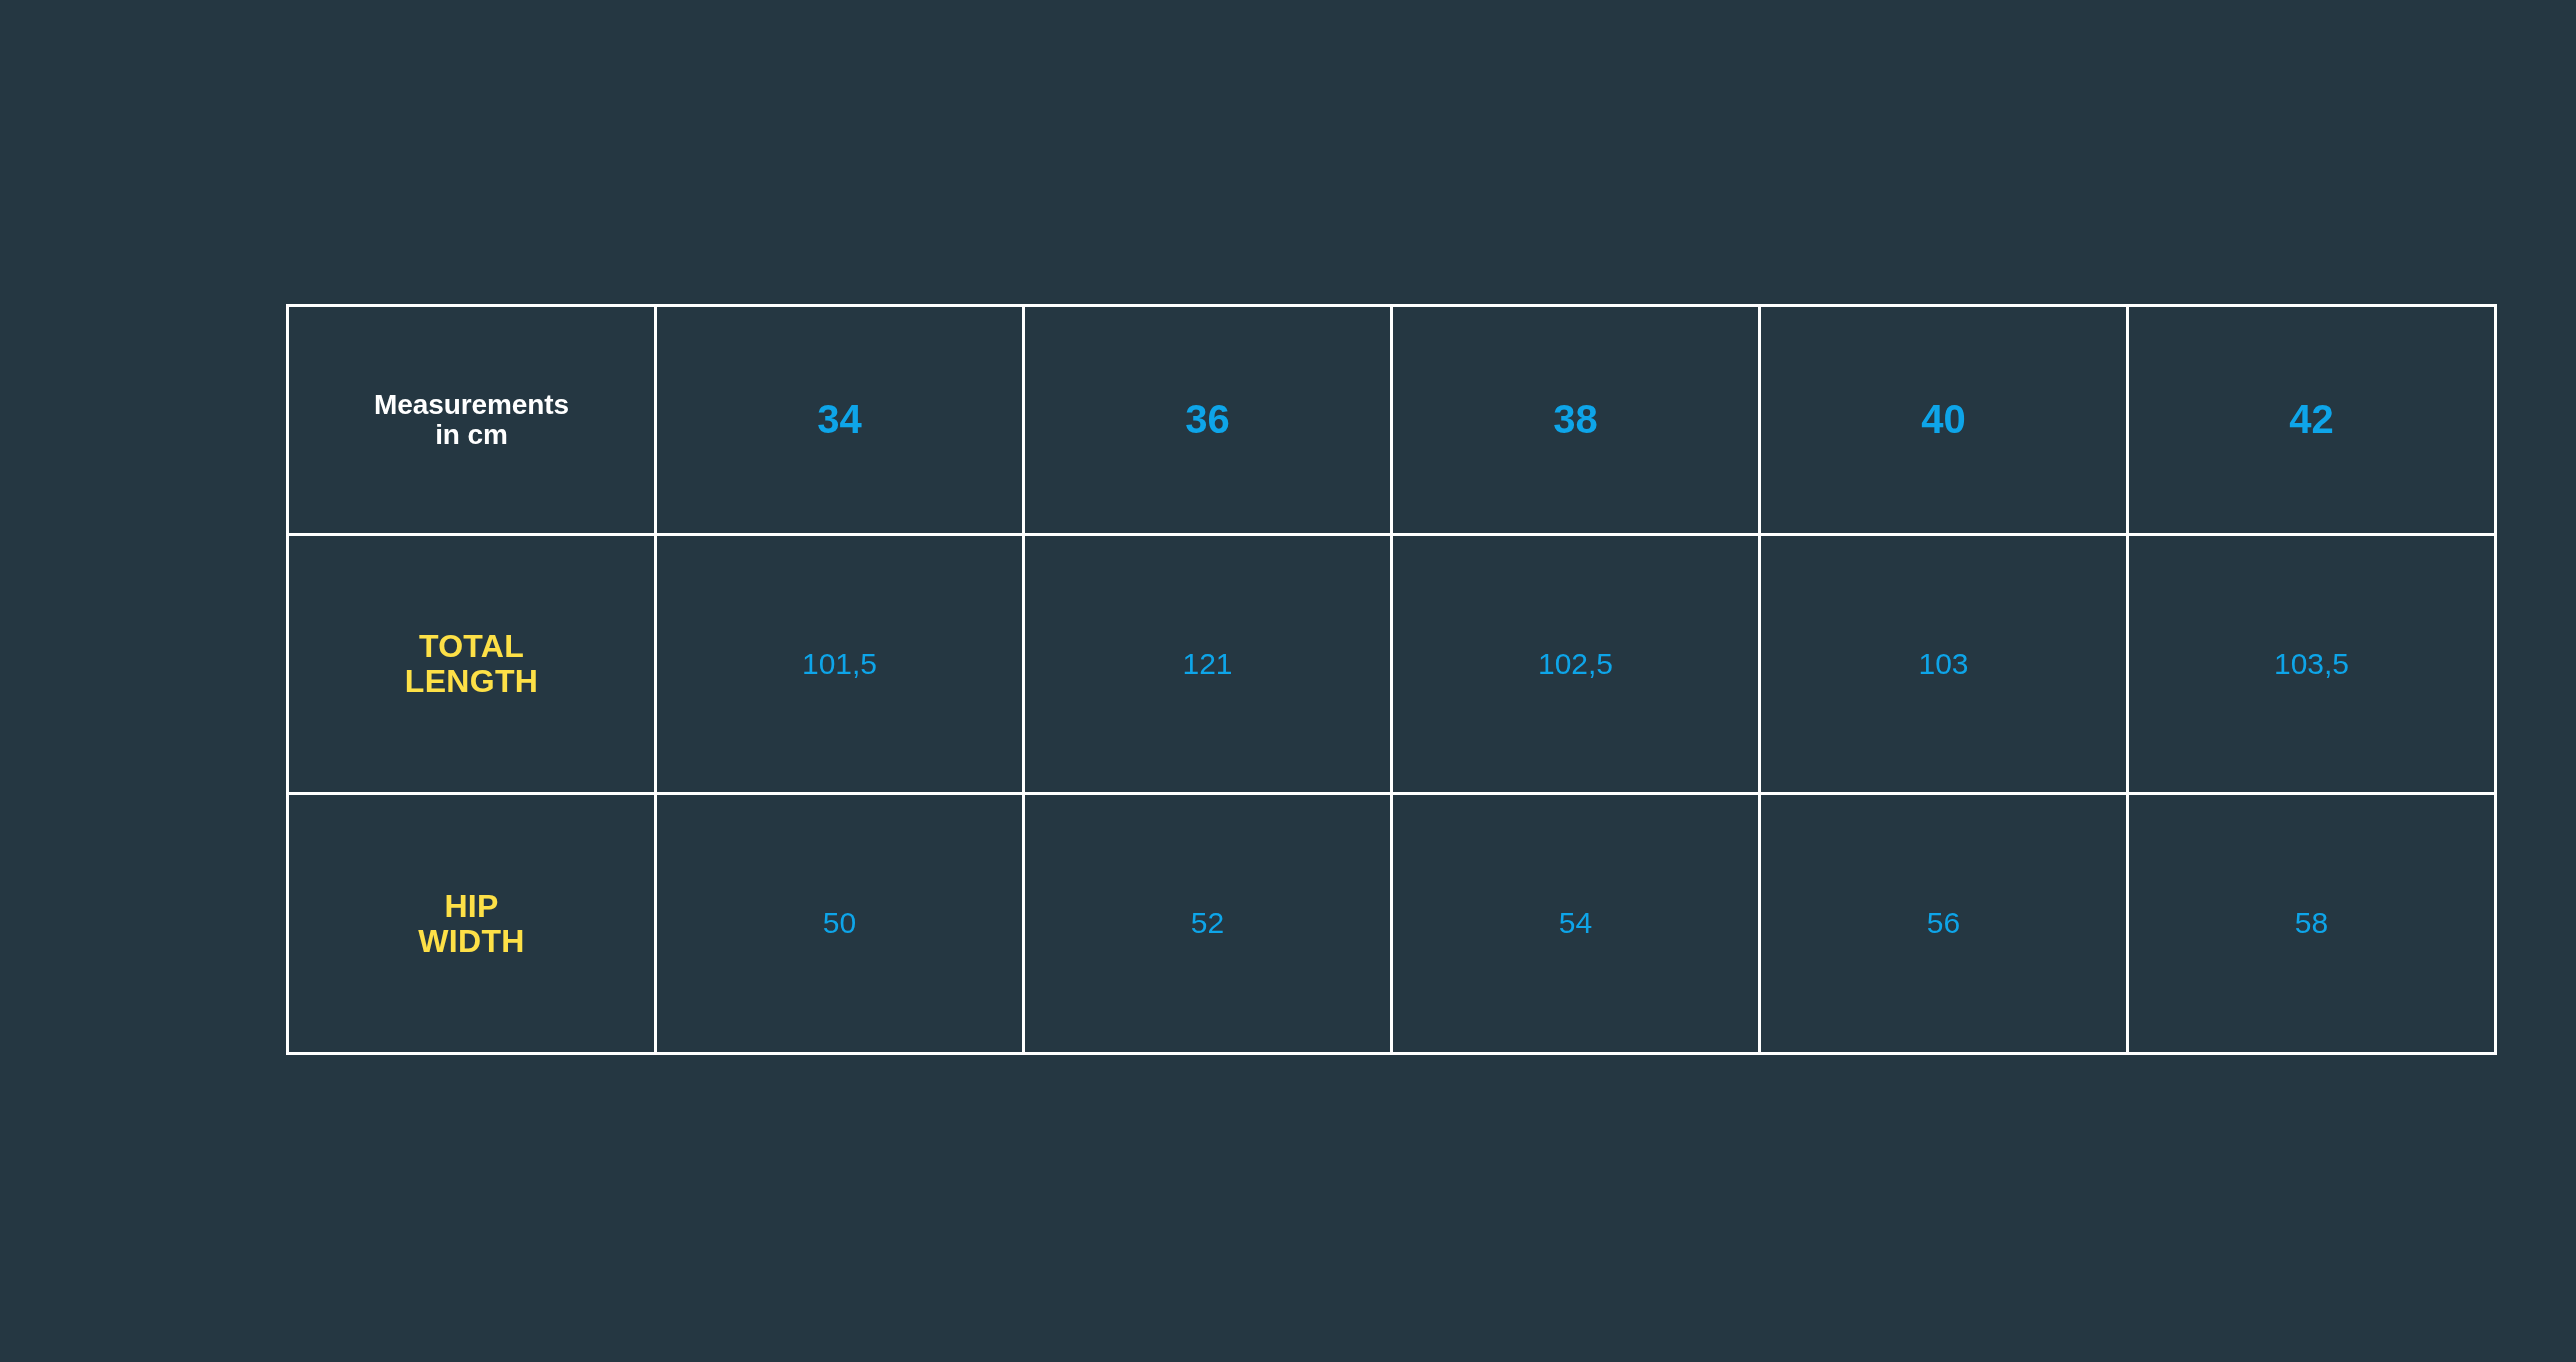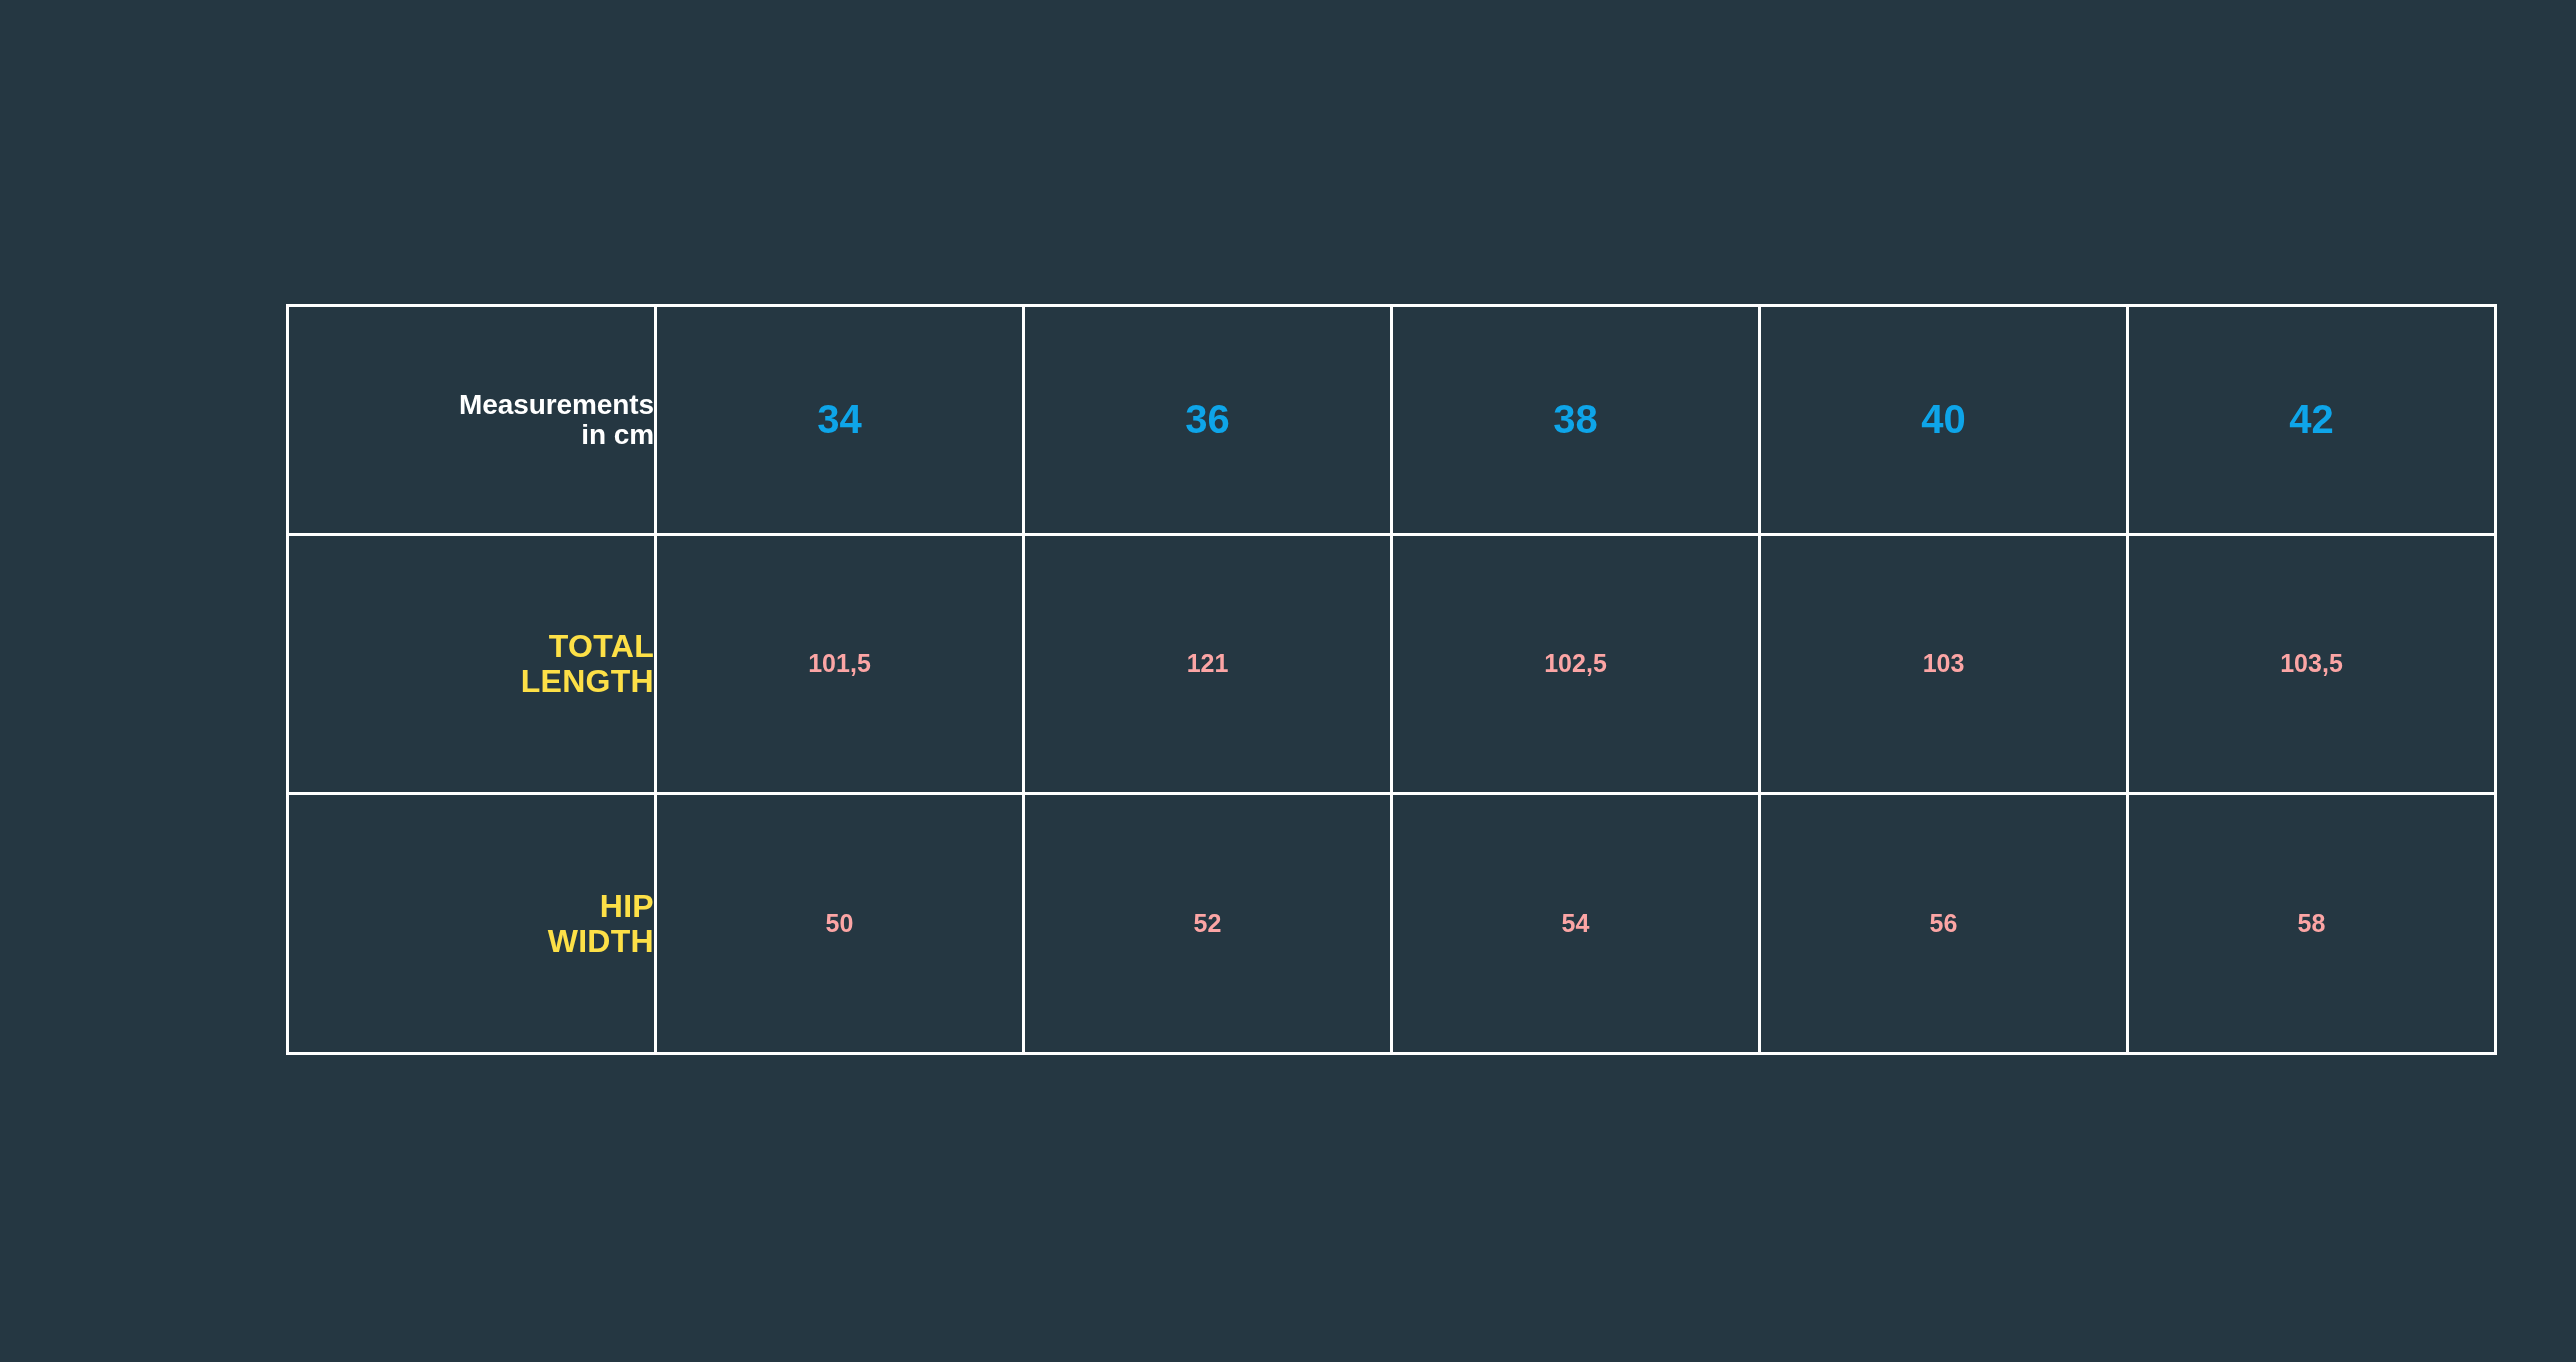--- a/index.html
+++ b/index.html
@@ -58,26 +58,26 @@
   .row-label {
     color: #fde047;
     font-size: 32px;
     font-weight: bold;
     text-transform: uppercase;
     letter-spacing: 0.3px;
   }
 
   
   .value-cell {
-    color: #fca5a5;
-    font-size: 25px;
-    font-weight: bold;
+    color: #0ea5e9;
+    font-size: 30px;
+    font-weight: normal;
   }
 
-  .line { display: block; text-align: right; }
+  .line { display: block; }
 </style>
 </head>
 <body>
 
 <div id="size-chart-wrap">
   <table class="size-chart">
     <colgroup>
       <col class="label-col">
       <col class="size-col">
       <col class="size-col">

